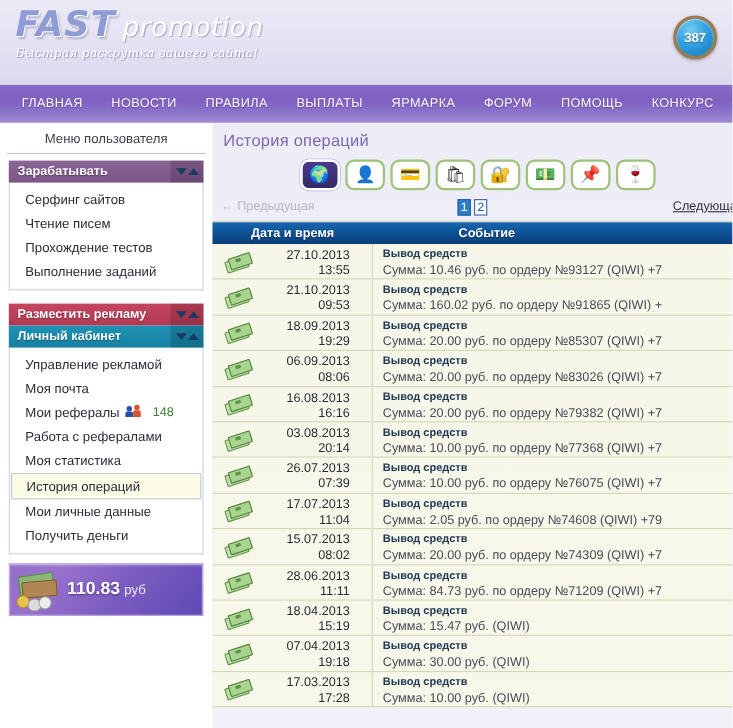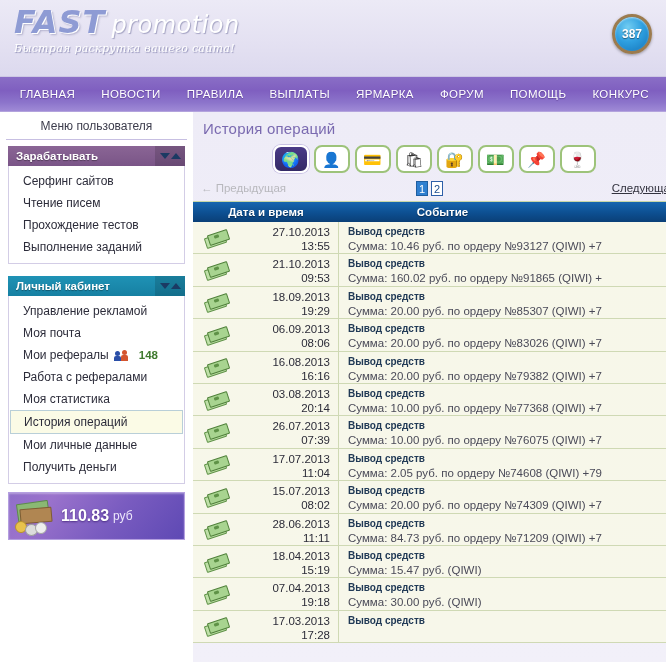--- a/index.html
+++ b/index.html
@@ -141,21 +141,21 @@
     display: flex; align-items: center;
   }
   .menu-item .lbl { flex: 0 0 auto; }
   .menu-item.bold .lbl { font-weight: normal; }
   .menu-item.active {
     background: #fbfbe6;
     border: 1px solid #b9cfd8;
     margin: 0 1px;
     padding-left: 13px;
   }
-  .ref-icons { margin-left: auto; display: flex; align-items: flex-end; gap: 10px; padding-right: 20px; font-weight: bold; }
+  .ref-icons { margin-left: auto; display: flex; align-items: flex-start; gap: 10px; padding-right: 20px; }
   .ref-people { position: relative; width: 14px; height: 12px; }
   .ref-people i { position: absolute; display: block; }
   .ref-people .p1 { left:0; top:1px; width:5px; height:5px; border-radius:50%; background:#2a4fa8; }
   .ref-people .p1b { left:-1px; top:6px; width:7px; height:5px; border-radius:2px 2px 0 0; background:#2a4fa8; }
   .ref-people .p2 { left:7px; top:0px; width:5px; height:5px; border-radius:50%; background:#d4552f; }
   .ref-people .p2b { left:6px; top:5px; width:7px; height:6px; border-radius:2px 2px 0 0; background:#d4552f; }
   .ref-count { color: #3f7a2e; font-size: 11.5px; }
 
   .balance-title {
     text-align: center; font-size: 12px; color: #3c3c4c;
@@ -239,21 +239,21 @@
     box-sizing: border-box;
   }
   .row-icon { width: 46px; flex: 0 0 46px; display:flex; align-items:center; justify-content:center; height: 100%; }
   .bill { position: relative; width: 22px; height: 14px; }
   .bill i { position: absolute; display:block; border-radius: 1px; }
   .bill .b1 { left:0; top:4px; width:19px; height:9px; background:#bfe0a8; border:1px solid #5f9247; transform: rotate(-18deg); }
   .bill .b2 { left:3px; top:1px; width:19px; height:9px; background:#a8d490; border:1px solid #4f8039; transform: rotate(-18deg); }
   .bill .b3 { left:9px; top:4px; width:5px; height:3px; background:#5f9247; transform: rotate(-18deg); }
   .row-date {
     width: 100px; flex: 0 0 100px;
-    text-align: right; padding-right: 8px;
+    text-align: right; padding-right: 20px;
     font-size: 11.5px; color: #2b2b38;
     line-height: 14px; padding-top: 3px;
     border-right: 1px solid #cfd9b4;
     height: 100%; box-sizing: border-box;
   }
   .row-body { flex: 1 1 auto; padding-left: 9px; padding-top: 3px; line-height: 14px; white-space: nowrap; overflow: hidden; }
   .row-title { font-size: 10px; font-weight: bold; color: #213a56; }
   .row-sub { font-size: 11.5px; color: #4a4a58; }
 </style>
 </head>
@@ -303,20 +303,27 @@
             <span class="lbl">Чтение писем</span>
           </div>
         <div class="menu-item">
             <span class="lbl">Прохождение тестов</span>
           </div>
         <div class="menu-item">
             <span class="lbl">Выполнение заданий</span>
           </div>
       </div>
 
+      <div class="sec-head red">
+        <span>Разместить рекламу</span>
+        <span class="sec-toggle">
+          <i class="chev chev-d"></i>
+          <i class="chev chev-u"></i>
+        </span>
+      </div>
 
       <div class="sec-head teal">
         <span>Личный кабинет</span>
         <span class="sec-toggle">
           <i class="chev chev-d"></i>
           <i class="chev chev-u"></i>
         </span>
       </div>
       <div class="menu-box">
         <div class="menu-item">
@@ -637,19 +644,20 @@
                 <i class="b2"></i>
                 <i class="b3"></i>
               </span>
             </div>
           <div class="row-date">
               <div>17.03.2013</div>
               <div>17:28</div>
             </div>
           <div class="row-body">
               <div class="row-title">Вывод средств</div>
+              <div class="row-sub">Сумма: 10.00 руб. (QIWI)</div>
             </div>
         </div>
 
       </div>
     </div>
   </div>
 </div>
 
 </body></html>

